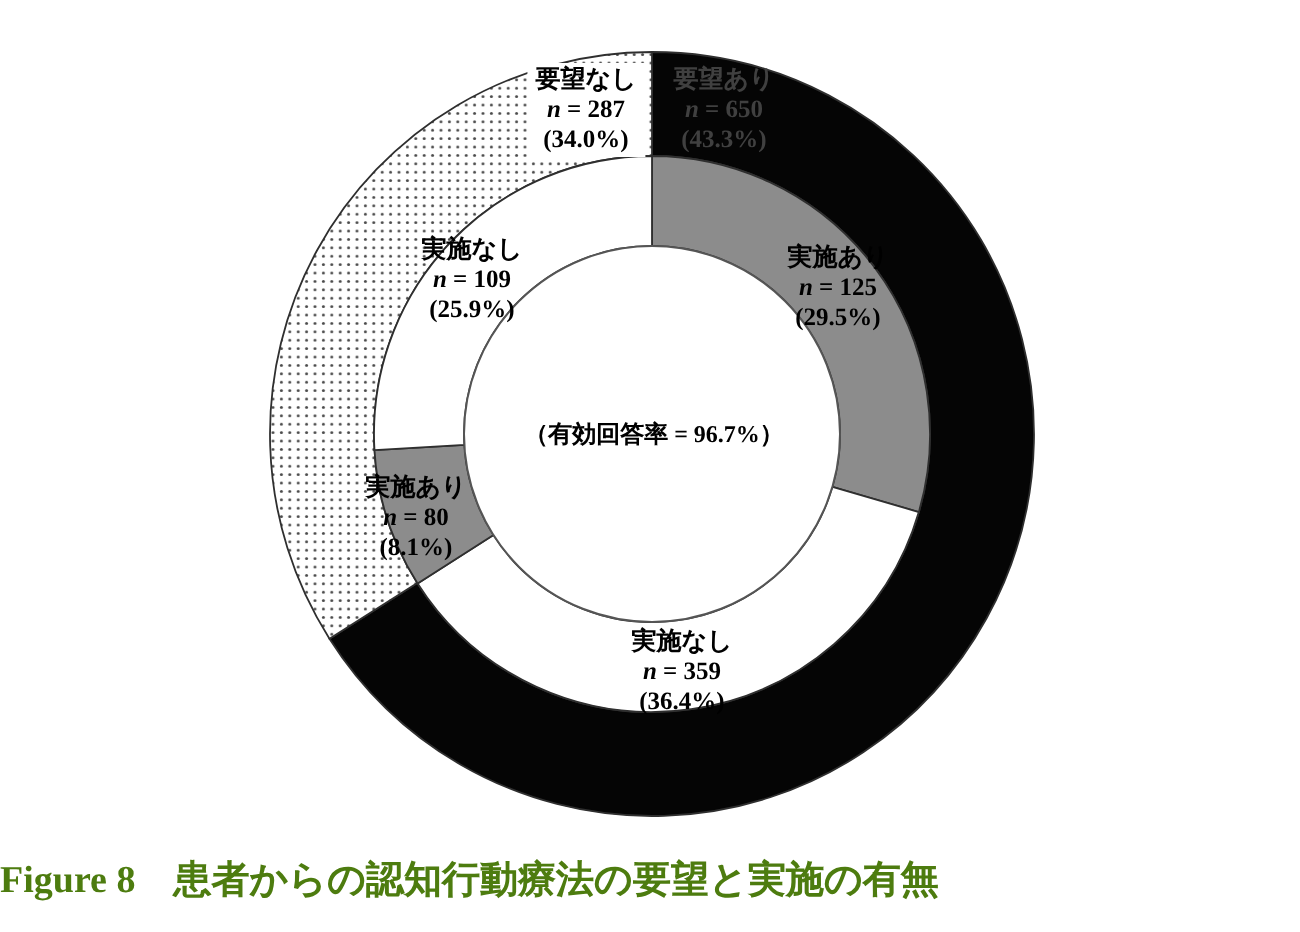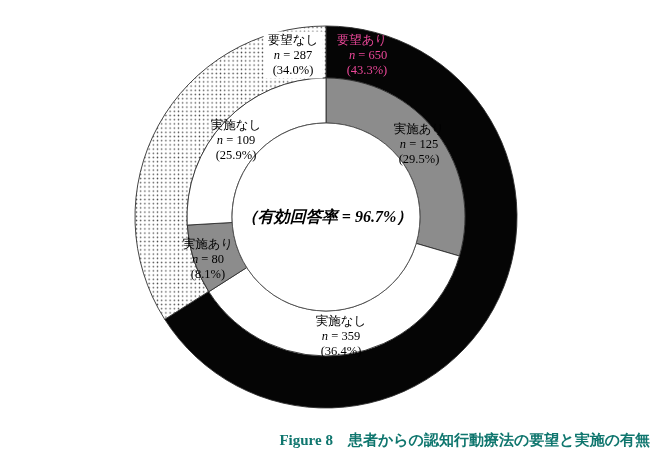--- a/index.html
+++ b/index.html
@@ -3,36 +3,36 @@
 <meta charset="utf-8">
 <style>
   html,body{margin:0;padding:0;background:#fff;}
   .stage{
     position:relative;width:650px;height:466px;background:#ffffff;overflow:hidden;
     font-family:"Liberation Serif","DejaVu Serif",serif;
   }
   .chart-svg{position:absolute;left:0;top:0;}
   .seg-label{
     position:absolute;transform:translate(-50%,-50%);
-    text-align:center;font-weight:400;color:#000;
+    text-align:center;font-weight:700;color:#000;
     font-size:12.5px;line-height:15px;white-space:nowrap;
   }
   .seg-label .nline i{font-style:italic;}
-  .seg-label.light{color:#ec4899;text-align:right;}
+  .seg-label.light{color:#404040;}
   .seg-label.boxed{background:#ffffff;padding:1px 4px;}
   .center-label{
     position:absolute;transform:translate(-50%,-50%);
     text-align:center;font-weight:700;color:#000;white-space:nowrap;
   }
   .center-label .cn{font-size:20px;line-height:22px;}
   .center-label .cn i{font-style:italic;margin-right:1px;}
-  .center-label .cs{font-size:16px;line-height:16px;margin-top:2px;font-style:italic;}
+  .center-label .cs{font-size:12px;line-height:16px;margin-top:2px;}
   .caption{
     position:absolute;left:0;top:431px;width:100%;
-    text-align:right;font-weight:700;font-size:15px;line-height:19px;color:#0f766e;
+    text-align:left;font-weight:700;font-size:19px;line-height:19px;color:#4d7c0f;
     white-space:nowrap;
   }
 </style>
 </head>
 <body>
 
 <div class="stage">
 
   <svg class="chart-svg" width="650" height="466" viewBox="0 0 650 466" aria-hidden="true">
     <defs>

